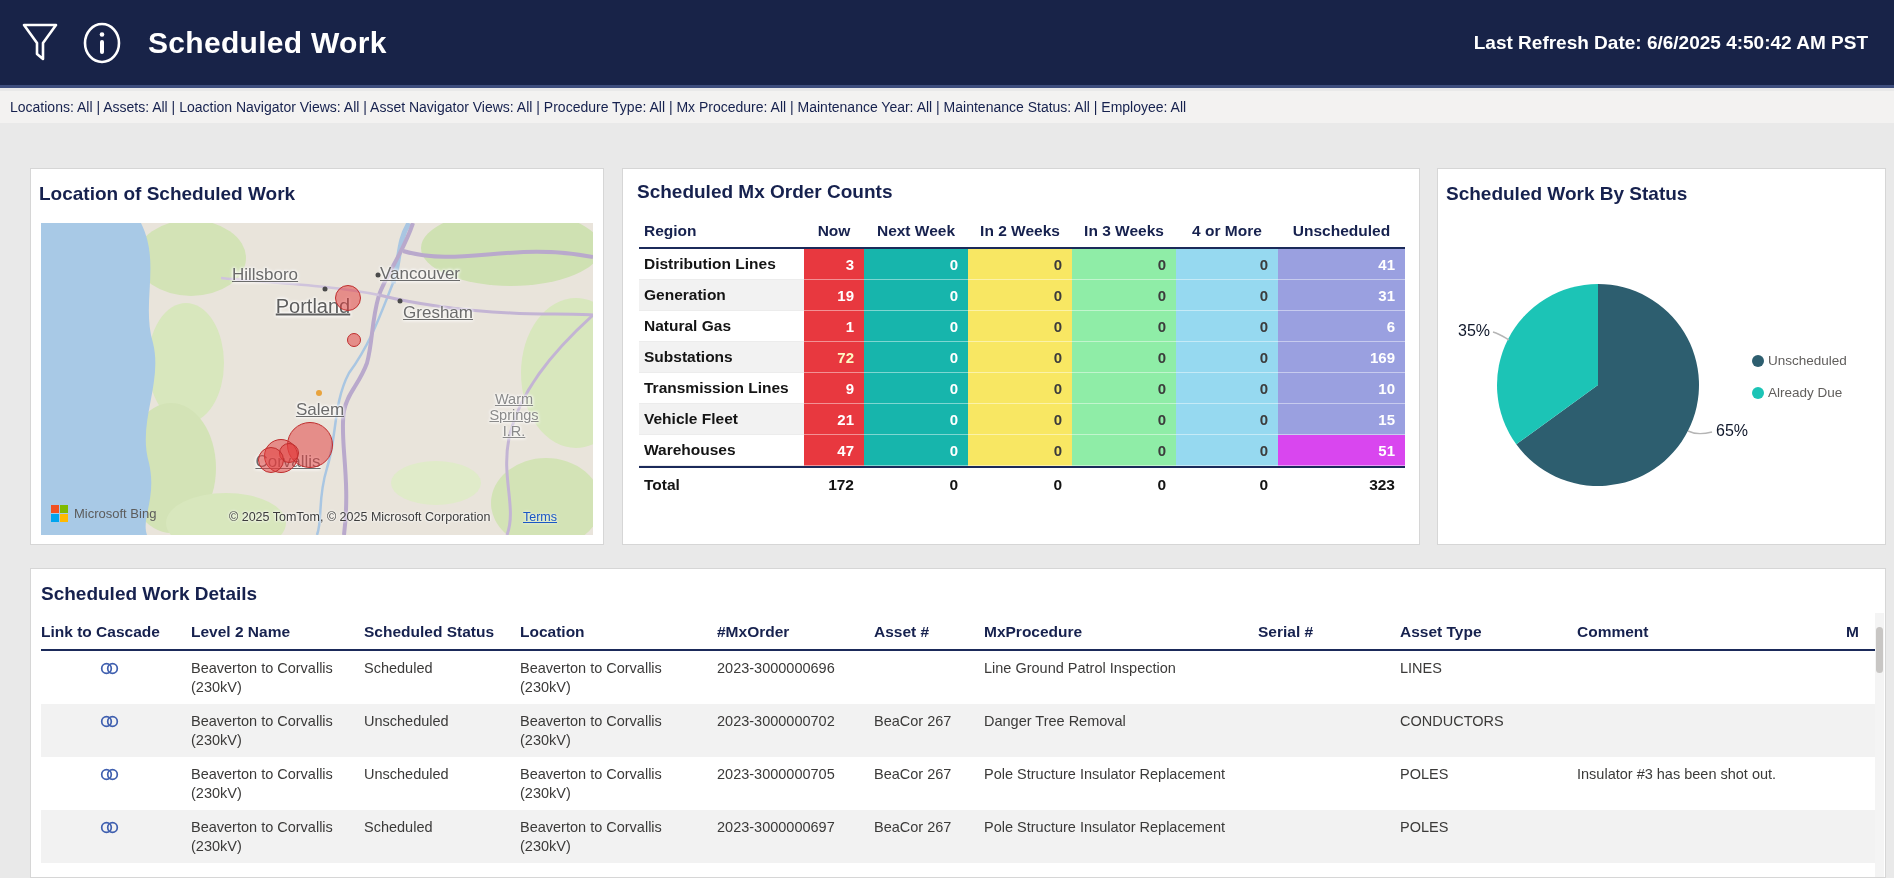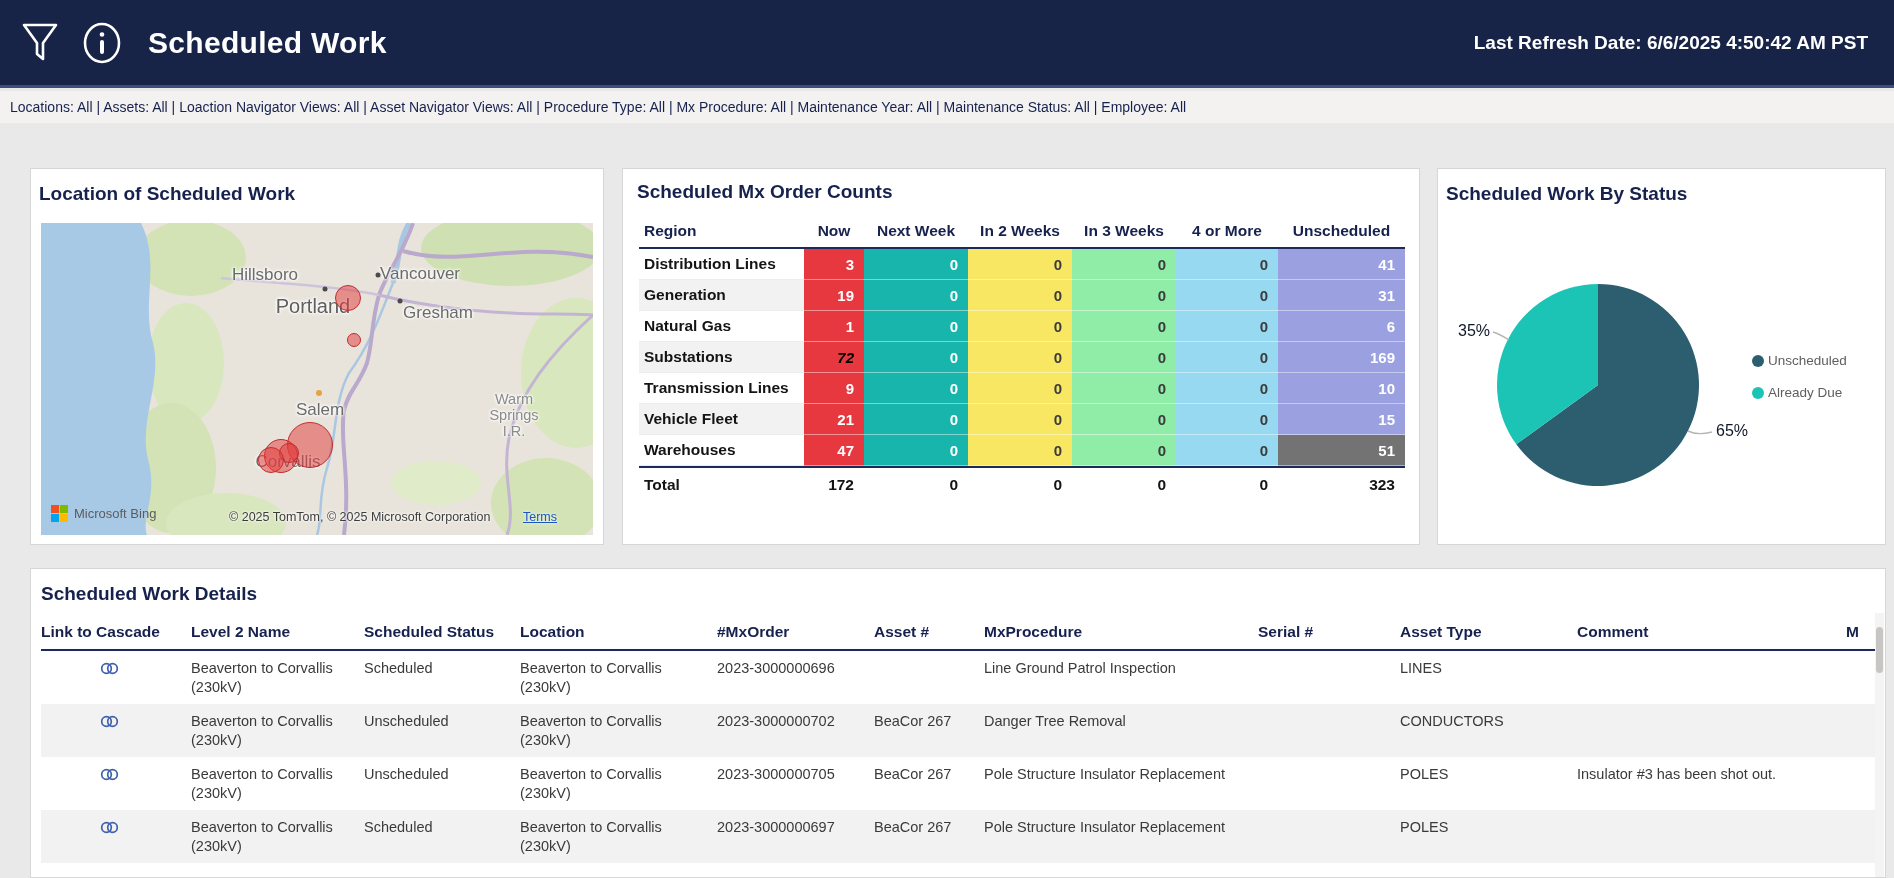--- a/index.html
+++ b/index.html
@@ -32,21 +32,21 @@
 
   #map-panel .panel-title, #pie-panel .panel-title { position:absolute; left:8px; top:14px; }
   #counts-panel .panel-title { position:absolute; left:14px; top:12px; }
   #details-panel .panel-title { position:absolute; left:10px; top:14px; }
 
   
   .map { position:absolute; left:10px; top:54px; width:552px; height:312px;
     background:#e9e4db; overflow:hidden; cursor:grab; }
   .map svg.base { position:absolute; left:0; top:0; }
   .city { position:absolute; transform:translate(-50%,-50%); color:#6b6b6b; font-size:17px;
-    text-shadow:0 0 3px #fff,0 0 3px #fff,0 0 4px #fff; white-space:nowrap; }
+    text-shadow:0 0 3px #fff,0 0 3px #fff,0 0 4px #fff; white-space:nowrap;text-decoration:underline; }
   .city.big { font-size:20px; color:#5e5e5e; font-weight:500; }
   .city.multi { font-size:14.5px; color:#8a8a8a; text-align:center; line-height:16px; }
   .mapdot { position:absolute; width:5px; height:5px; border-radius:50%; background:#4a4a4a;
     transform:translate(-50%,-50%); }
   .mapdot.orange { background:#e8a33d; width:6px; height:6px; }
   .bubble { position:absolute; border-radius:50%; background:rgba(226,61,61,.52);
     border:1.5px solid #bf2e2e; transform:translate(-50%,-50%); cursor:pointer; }
   .bing { position:absolute; left:10px; top:282px; display:flex; align-items:center; gap:6px; }
   .bing .squares { display:grid; grid-template-columns:8px 8px; grid-template-rows:8px 8px; gap:1px; }
   .bing .sq1{background:#f25022;} .bing .sq2{background:#7fba00;}
@@ -224,21 +224,21 @@
         <div class="cc0">Natural Gas</div>
         <div class="cc1 numcell" style="background: rgb(232, 56, 63); color: rgb(255, 255, 255);">1</div>
         <div class="cc2 numcell" style="background: rgb(23, 181, 172); color: rgb(255, 255, 255);">0</div>
         <div class="cc3 numcell" style="background: rgb(248, 231, 99); color: rgb(60, 60, 60);">0</div>
         <div class="cc4 numcell" style="background: rgb(143, 237, 167); color: rgb(60, 60, 60);">0</div>
         <div class="cc5 numcell" style="background: rgb(150, 217, 240); color: rgb(60, 60, 60);">0</div>
         <div class="cc6 numcell" style="background: rgb(154, 160, 224); color: rgb(255, 255, 255);">6</div>
       </div>
       <div class="crow cdata alt">
         <div class="cc0">Substations</div>
-        <div class="cc1 numcell" style="background: rgb(232, 56, 63); color: #000000; font-style: italic;">72</div>
+        <div class="cc1 numcell" style="background: rgb(232, 56, 63); color: #fef9c3;">72</div>
         <div class="cc2 numcell" style="background: rgb(23, 181, 172); color: rgb(255, 255, 255);">0</div>
         <div class="cc3 numcell" style="background: rgb(248, 231, 99); color: rgb(60, 60, 60);">0</div>
         <div class="cc4 numcell" style="background: rgb(143, 237, 167); color: rgb(60, 60, 60);">0</div>
         <div class="cc5 numcell" style="background: rgb(150, 217, 240); color: rgb(60, 60, 60);">0</div>
         <div class="cc6 numcell" style="background: rgb(154, 160, 224); color: rgb(255, 255, 255); text-align: center;">169</div>
       </div>
       <div class="crow cdata">
         <div class="cc0">Transmission Lines</div>
         <div class="cc1 numcell" style="background: rgb(232, 56, 63); color: rgb(255, 255, 255);">9</div>
         <div class="cc2 numcell" style="background: rgb(23, 181, 172); color: rgb(255, 255, 255);">0</div>
@@ -256,21 +256,21 @@
         <div class="cc5 numcell" style="background: rgb(150, 217, 240); color: rgb(60, 60, 60);">0</div>
         <div class="cc6 numcell" style="background: rgb(154, 160, 224); color: rgb(255, 255, 255);">15</div>
       </div>
       <div class="crow cdata">
         <div class="cc0">Warehouses</div>
         <div class="cc1 numcell" style="background: rgb(232, 56, 63); color: rgb(255, 255, 255);">47</div>
         <div class="cc2 numcell" style="background: rgb(23, 181, 172); color: rgb(255, 255, 255);">0</div>
         <div class="cc3 numcell" style="background: rgb(248, 231, 99); color: rgb(60, 60, 60);">0</div>
         <div class="cc4 numcell" style="background: rgb(143, 237, 167); color: rgb(60, 60, 60);">0</div>
         <div class="cc5 numcell" style="background: rgb(150, 217, 240); color: rgb(60, 60, 60);">0</div>
-        <div class="cc6 numcell" style="background: #737373; color: rgb(255, 255, 255);">51</div>
+        <div class="cc6 numcell" style="background: #d946ef; color: rgb(255, 255, 255);">51</div>
       </div>
 
       <div class="crow ctotal">
         <div class="cc0">Total</div>
         <div class="cc1 tnum">172</div>
         <div class="cc2 tnum">0</div>
         <div class="cc3 tnum">0</div>
         <div class="cc4 tnum">0</div>
         <div class="cc5 tnum">0</div>
         <div class="cc6 tnum">323</div>

